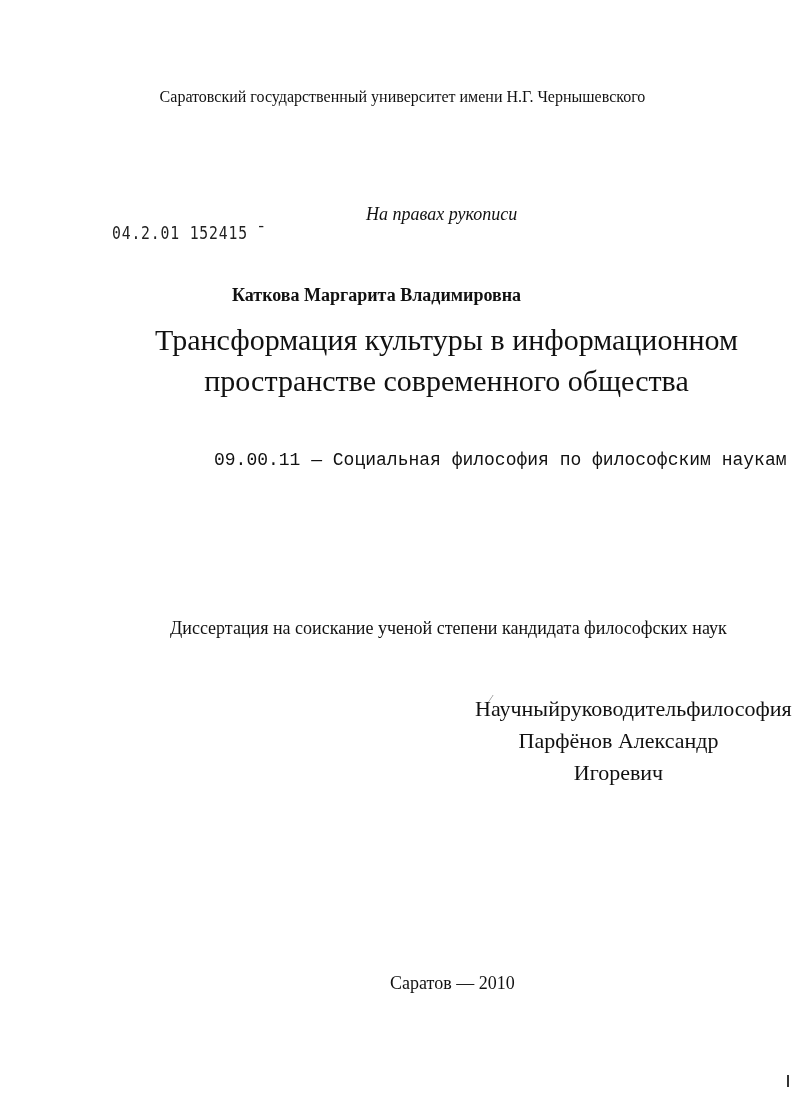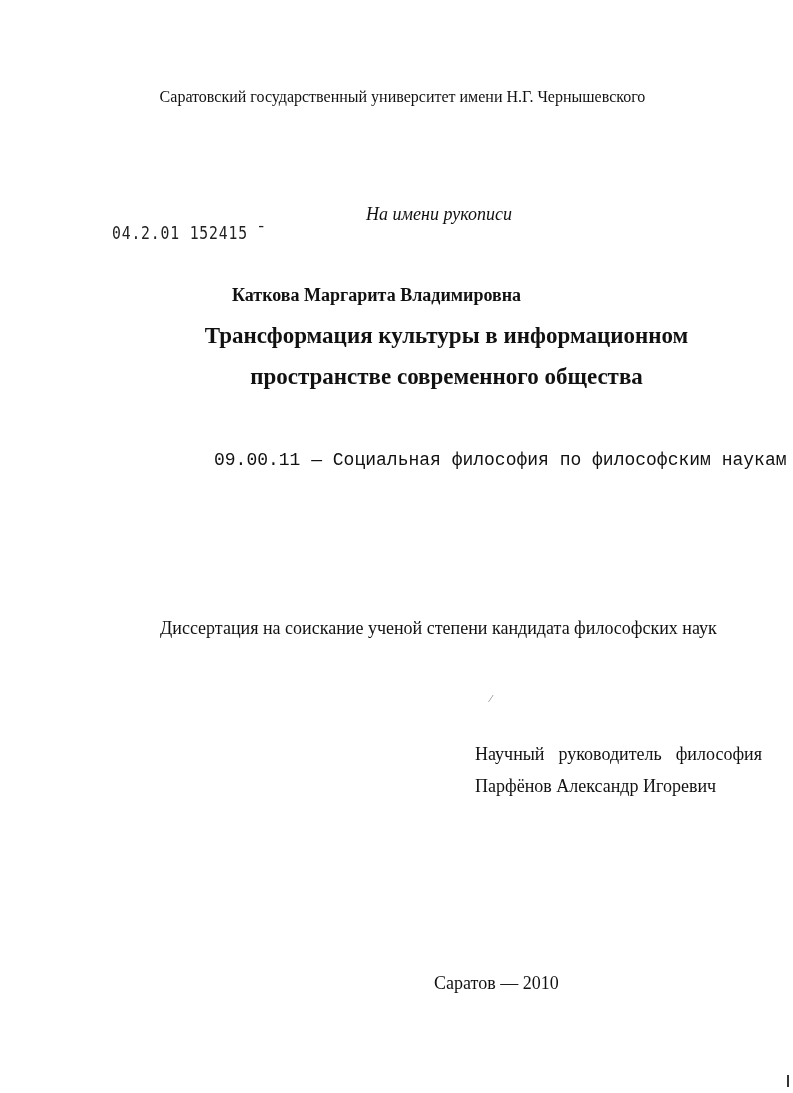--- a/index.html
+++ b/index.html
@@ -41,71 +41,70 @@
       left: 0; width: 697px; top: 285px;
       text-align: center;
       font-size: 18px;
       font-weight: bold;
       padding-left: 56px;
       box-sizing: border-box;
     }
     .title-line {
       left: 0; width: 793px;
       text-align: center;
-      font-size: 23px;
-      font-weight: bold;
+      font-size: 30px;
+      font-weight: normal;
       padding-left: 100px;
       box-sizing: border-box;
     }
     .title1 { top: 323px; }
     .title2 { top: 364px; }
     .specialty {
       left: 214px; top: 450px;
       font-size: 18px;
       font-family: Liberation Mono, monospace;
     }
     .dissertation {
-      left: 160px; top: 618px;
+      left: 170px; top: 618px;
       font-size: 18px;
     }
     .tick-mark {
       left: 490px; top: 693px;
       font-size: 10px;
       color: #555;
     }
     .supervisor {
-      left: 475px; top: 738px;
+      left: 475px; top: 693px;
       width: 287px;
-      font-size: 18px;
+      font-size: 22px;
       line-height: 32px;
       white-space: normal;
     }
     .sup-line {
       display: flex;
       justify-content: space-between;
       width: 287px;
     }
     .sup-line.last { justify-content: flex-start; text-align: center; }
     .city-year {
       left: 390px; top: 973px;
       font-size: 18px;
-      margin-left: 44px;
     }
     .edge-mark {
       left: 787px; top: 1075px;
       width: 2px; height: 12px;
       background: #333;
     }
   </style>
 </head>
 <body>
 
 <div class="abs university">Саратовский государственный университет имени Н.Г. Чернышевского</div>
 
-<div class="abs rights">На имени рукописи</div>
+<div class="abs rights">На правах рукописи</div>
 
 <div class="abs stamp">04.2.01 152415 ̄</div>
 
 <div class="abs author">Каткова Маргарита Владимировна</div>
 
 <div class="abs title-line title1">Трансформация культуры в информационном</div>
 <div class="abs title-line title2">пространстве современного общества</div>
 
 <div class="abs specialty">09.00.11 — Социальная философия по философским наукам</div>
 

